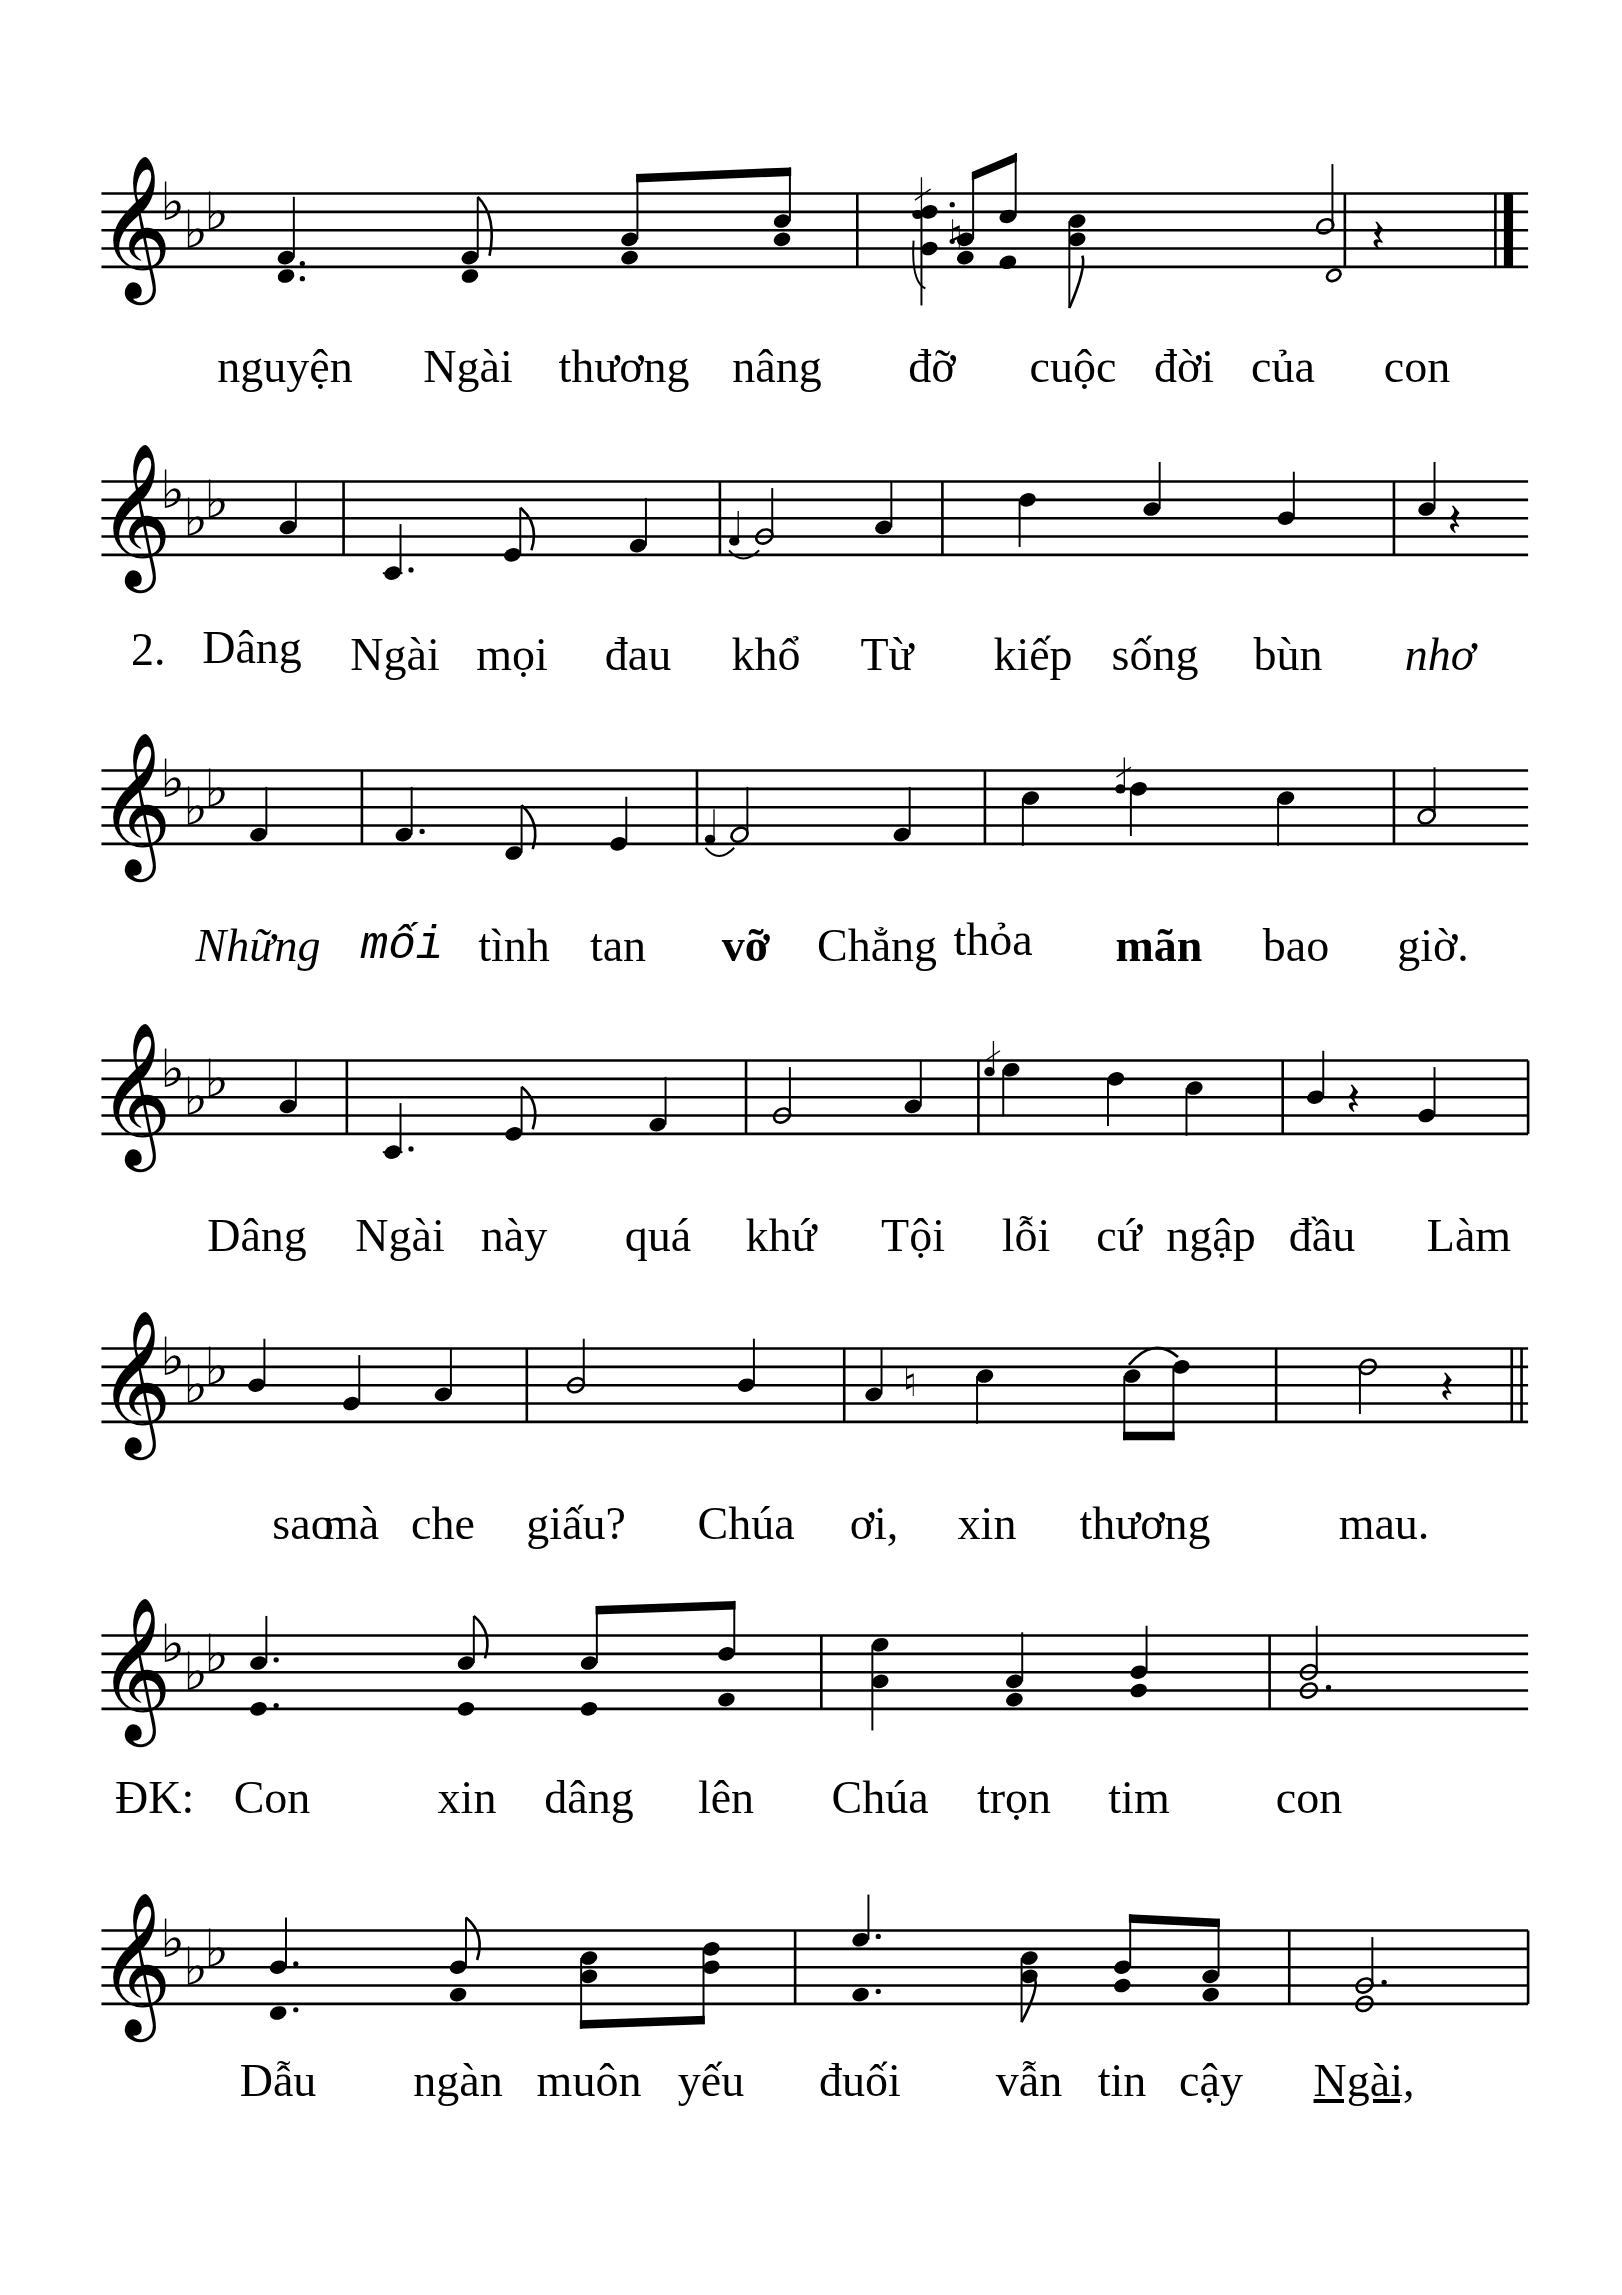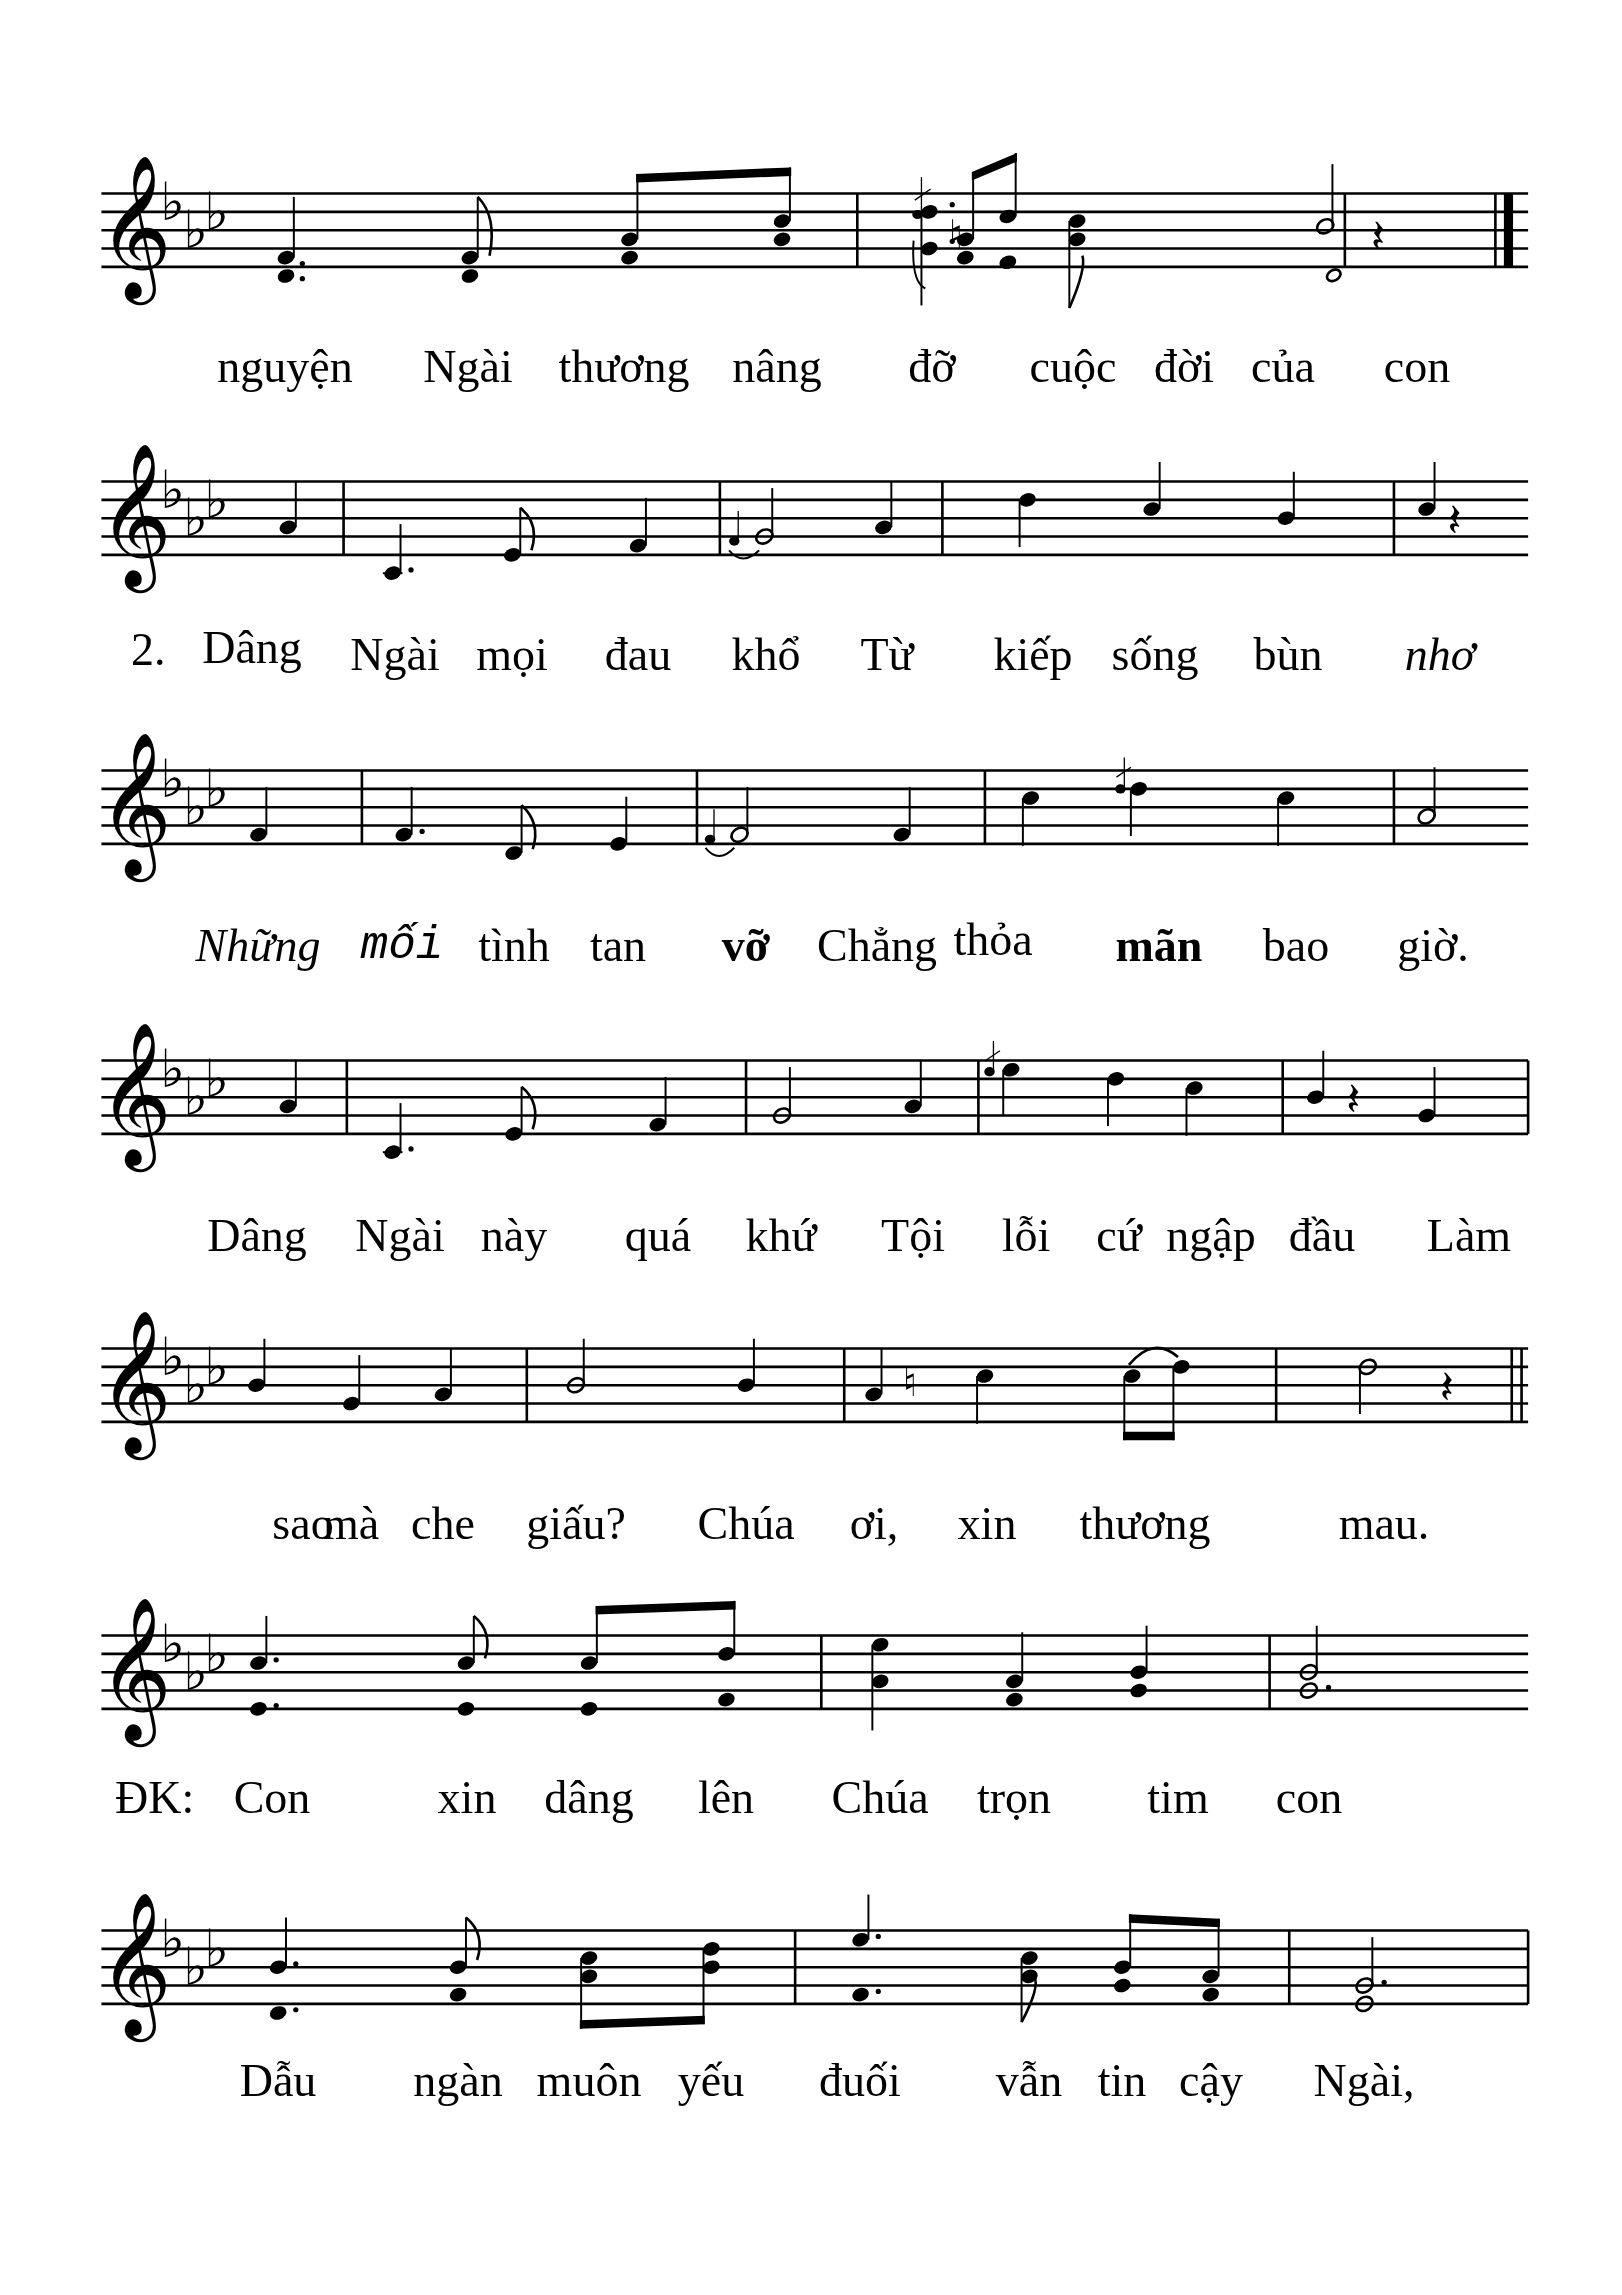--- a/index.html
+++ b/index.html
@@ -391,21 +391,21 @@
       <circle cx="2030" cy="124" r="4"></circle>
     </g>
   </svg>
   <span class="lyric left" style="left:115px;top:169px;">ĐK:</span>
   <span class="lyric" style="left:272px;top:169px;">Con</span>
   <span class="lyric" style="left:467px;top:169px;">xin</span>
   <span class="lyric" style="left:589px;top:169px;">dâng</span>
   <span class="lyric" style="left:726px;top:169px;">lên</span>
   <span class="lyric" style="left:880px;top:169px;">Chúa</span>
   <span class="lyric" style="left:1014px;top:169px;">trọn</span>
-  <span class="lyric" style="left:1139px;top:169px;margin-left:39px;">tim</span>
+  <span class="lyric" style="left:1139px;top:169px;">tim</span>
   <span class="lyric" style="left:1309px;top:169px;">con</span>
 </div>
 
 <div class="system" style="top:1901px;height:262px;">
   <svg width="1623" height="262" viewBox="0 0 2480 400">
     <g stroke="#000" stroke-width="4">
       <line x1="155" y1="45" x2="2335" y2="45"></line>
         <line x1="155" y1="73" x2="2335" y2="73"></line>
       <line x1="155" y1="101" x2="2335" y2="101"></line>
         <line x1="155" y1="129" x2="2335" y2="129"></line>
@@ -460,15 +460,15 @@
     </g>
   </svg>
   <span class="lyric" style="left:278px;top:157px;">Dẫu</span>
   <span class="lyric" style="left:458px;top:157px;">ngàn</span>
   <span class="lyric" style="left:589px;top:157px;">muôn</span>
   <span class="lyric" style="left:711px;top:157px;">yếu</span>
   <span class="lyric" style="left:860px;top:157px;">đuối</span>
   <span class="lyric" style="left:1029px;top:157px;">vẫn</span>
   <span class="lyric" style="left:1122px;top:157px;">tin</span>
   <span class="lyric" style="left:1211px;top:157px;">cậy</span>
-  <span class="lyric" style="left:1364px;top:157px;">Ngài,</span>
+  <span class="lyric" style="left:1364px;top:157px;text-decoration:underline;">Ngài,</span>
 </div>
 
 
 </body></html>

